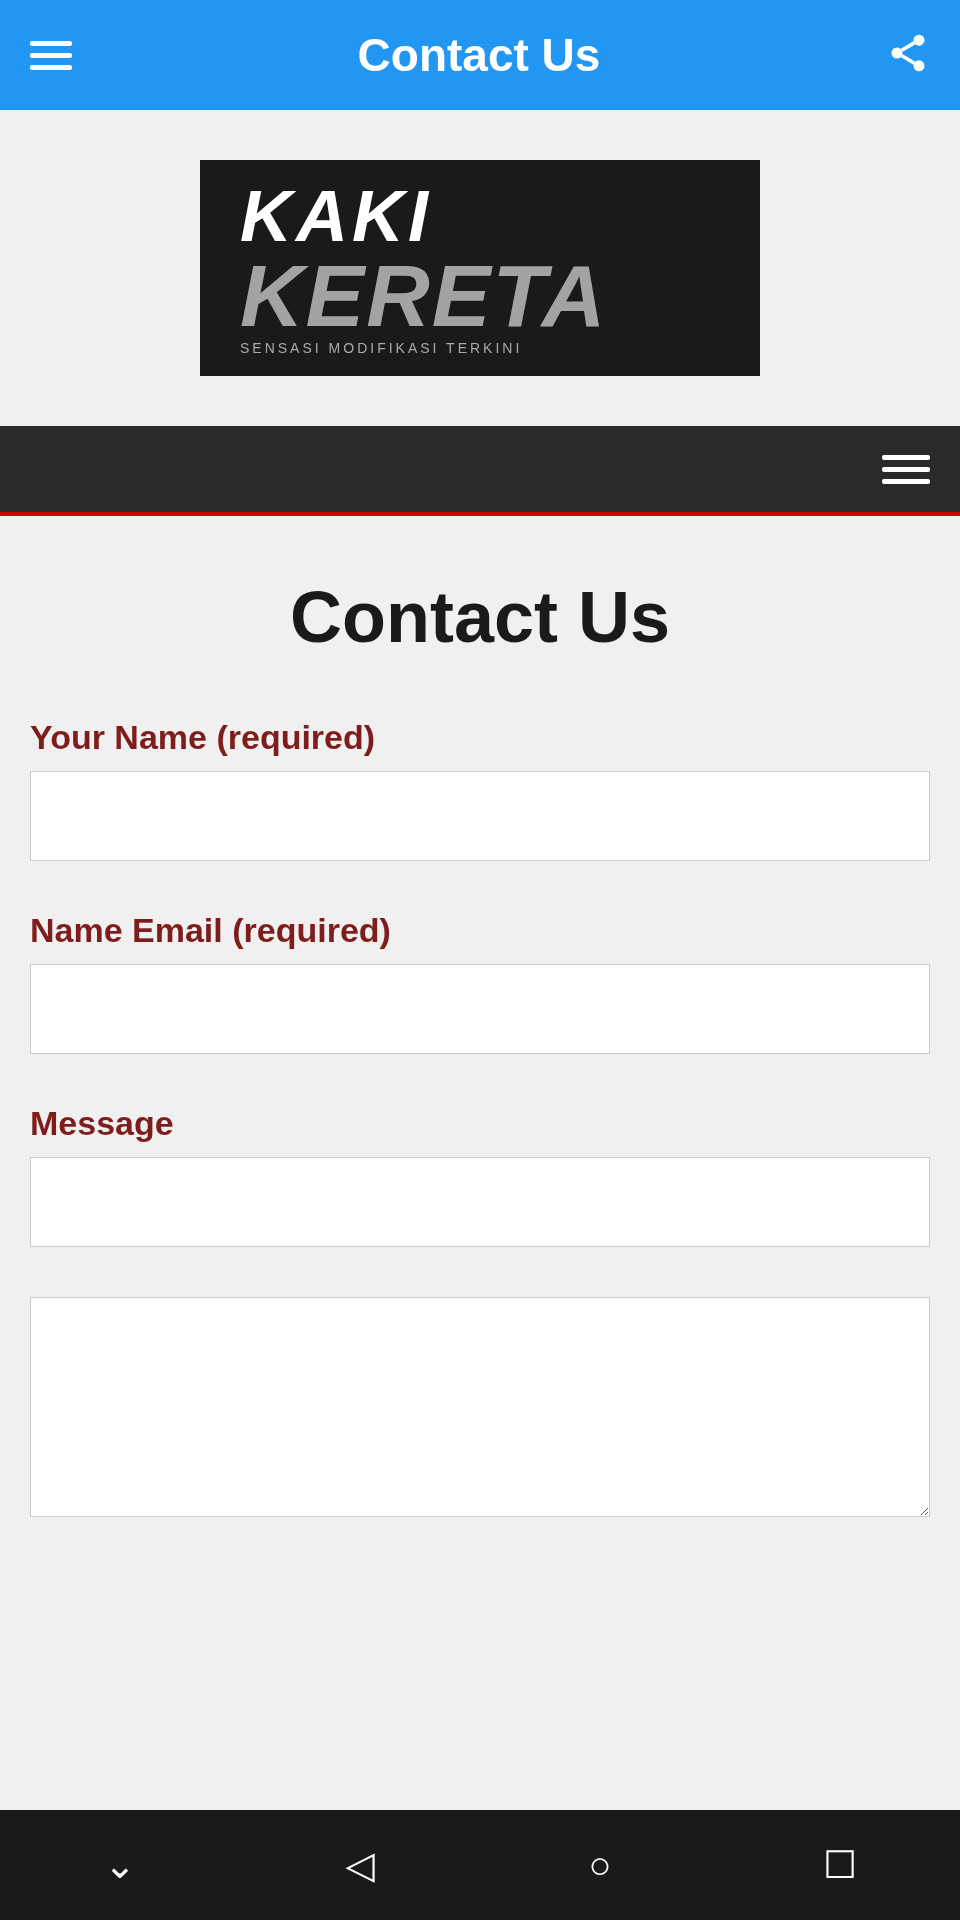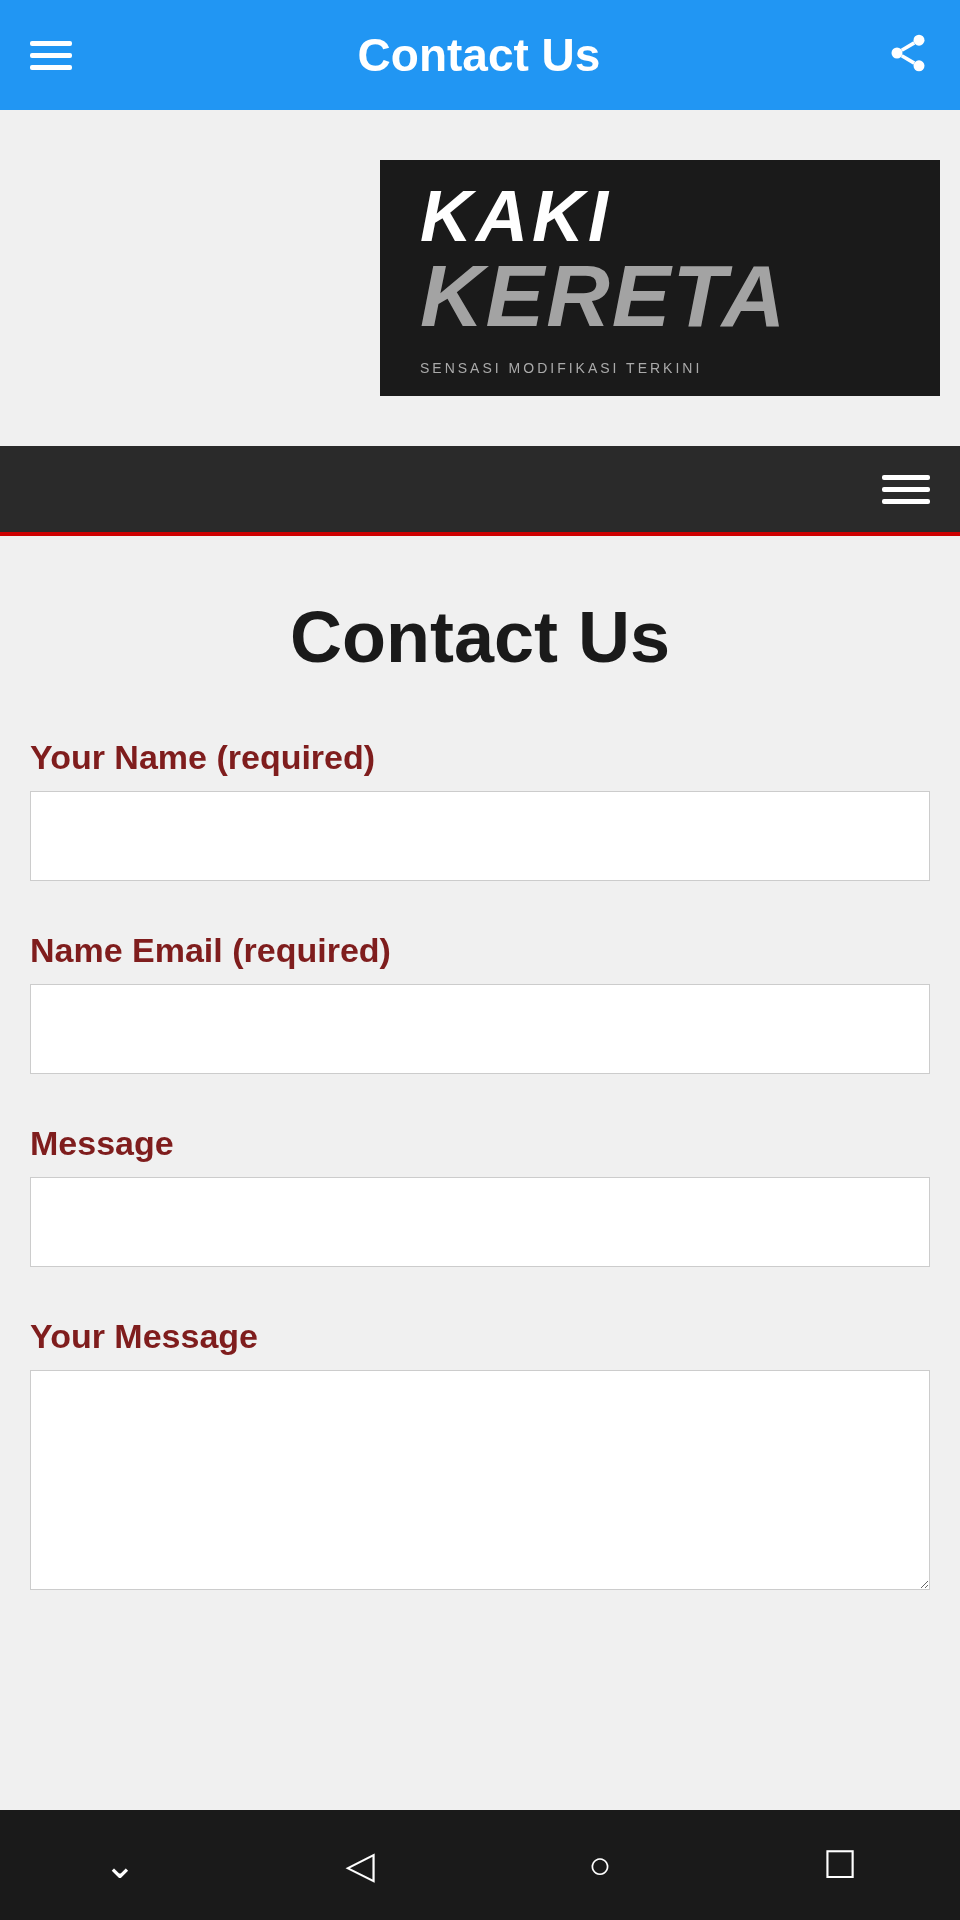--- a/index.html
+++ b/index.html
@@ -34,21 +34,21 @@
       font-size: 46px;
       font-weight: bold;
       flex: 1;
       text-align: center;
     }
 
     
     .logo-area {
       background: #f0f0f0;
       display: flex;
-      justify-content: flex-end;
+      justify-content: center;
       align-items: center;
       padding: 50px 20px 50px 20px;
     }
 
     .logo-box {
       background: #1a1a1a;
       padding: 20px 40px;
       width: 560px;
       display: flex;
       flex-direction: column;
@@ -72,21 +72,21 @@
       font-style: italic;
       letter-spacing: 2px;
       line-height: 1;
       font-family: Impact, Arial, sans-serif;
     }
 
     .logo-tagline {
       color: #aaa;
       font-size: 14px;
       letter-spacing: 3px;
-      margin-top: 20px;
+      margin-top: 0;
       font-family: Arial, sans-serif;
     }
 
     
     .nav-bar {
       background: #2a2a2a;
       height: 90px;
       display: flex;
       align-items: center;
       justify-content: flex-end;
@@ -255,21 +255,20 @@
       <label class="form-label" for="field-email">Name Email (required)</label>
       <input class="form-input" type="email" id="field-email" name="your-email" style="">
     </div>
 
     <div class="form-group">
       <label class="form-label" for="field-subject">Message</label>
       <input class="form-input" type="text" id="field-subject" name="subject" style="">
     </div>
 
     <div class="form-group">
-      <label class="form-label" for="field-message">Your Message</label>
       <textarea class="form-textarea" id="field-message" name="your-message" style=""></textarea>
     </div>
   </form>
 </main>
 
 <div class="bottom-nav">
   <div class="bottom-nav-icon">⌄</div>
   <div class="bottom-nav-icon">◁</div>
   <div class="bottom-nav-icon">○</div>
   <div class="bottom-nav-icon">☐</div>

